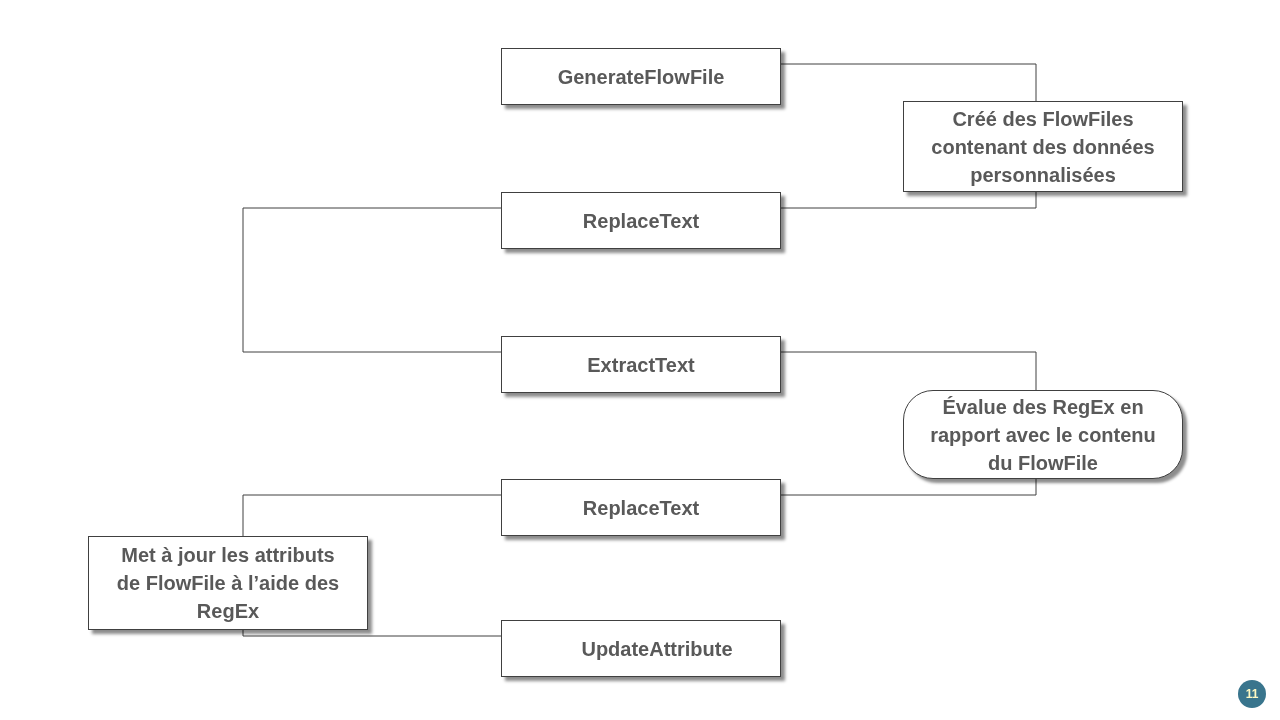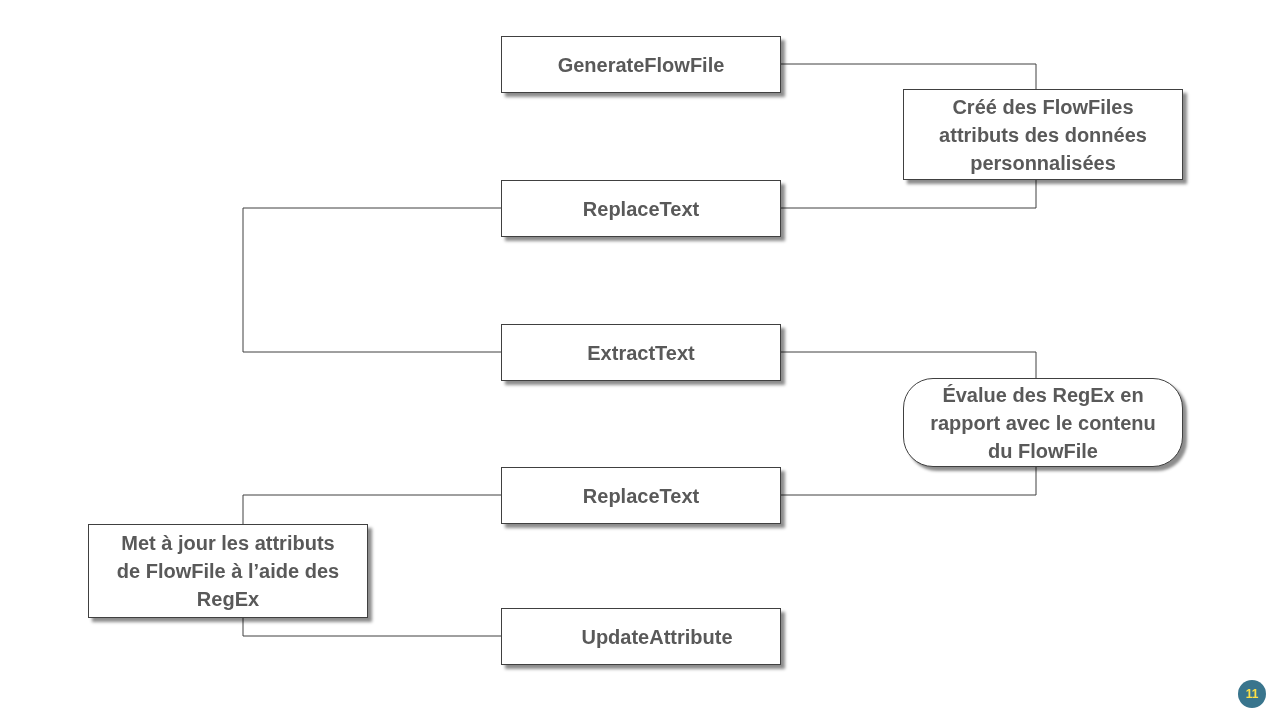--- a/index.html
+++ b/index.html
@@ -36,20 +36,21 @@
     box-shadow: 4px 4px 3px rgba(0, 0, 0, 0.45);
     display: flex;
     align-items: center;
     justify-content: center;
     text-align: center;
     color: var(--box_text, #595959);
     font-weight: bold;
     font-size: 20px;
     line-height: 28px;
     white-space: pre-line;
+    margin-top: 12px;
   }
   .node { height: 57px; left: 501px; }
   .node-1 { top: 36px; }
   .node-2 { top: 180px; }
   .node-3 { top: 324px; }
   .node-4 { top: 467px; }
   .node-5 { top: 608px; padding-left: 32px; }
 
   .note-1 { left: 903px; top: 89px;  height: 91px; }
   .note-2 { left: 88px;  top: 233px; height: 92px; }
@@ -69,21 +70,21 @@
   }
   .page-badge {
     position: absolute;
     z-index: 3;
     left: 1238px;
     top: 680px;
     width: 28px;
     height: 28px;
     border-radius: 50%;
     background: var(--badge, #39758d);
-    color: #fde047;
+    color: #fef9c3;
     font-size: 12px;
     font-weight: bold;
     display: flex;
     align-items: center;
     justify-content: center;
   }
 </style>
 </head>
 <body style="--logo: #58b6d7; --badge: #39758d; --connector: #404040; --box_border: #404040; --box_text: #595959;">
 
@@ -96,21 +97,21 @@
     <polyline points="501,495 243,495 243,636 501,636"></polyline>
   </svg>
 
   <div class="box node node-1">GenerateFlowFile</div>
   <div class="box node node-2">ReplaceText</div>
   <div class="box node node-3">ExtractText</div>
   <div class="box node node-4">ReplaceText</div>
   <div class="box node node-5">UpdateAttribute</div>
 
   <div class="box note-1">Créé des FlowFiles
-attributs des données
+contenant des données
 personnalisées</div>
   <div class="box note-3">Évalue des RegEx en
 rapport avec le contenu
 du FlowFile</div>
   <div class="box note-4">Met à jour les attributs
 de FlowFile à l’aide des
 RegEx</div>
 
 
   <div class="page-badge">11</div>

